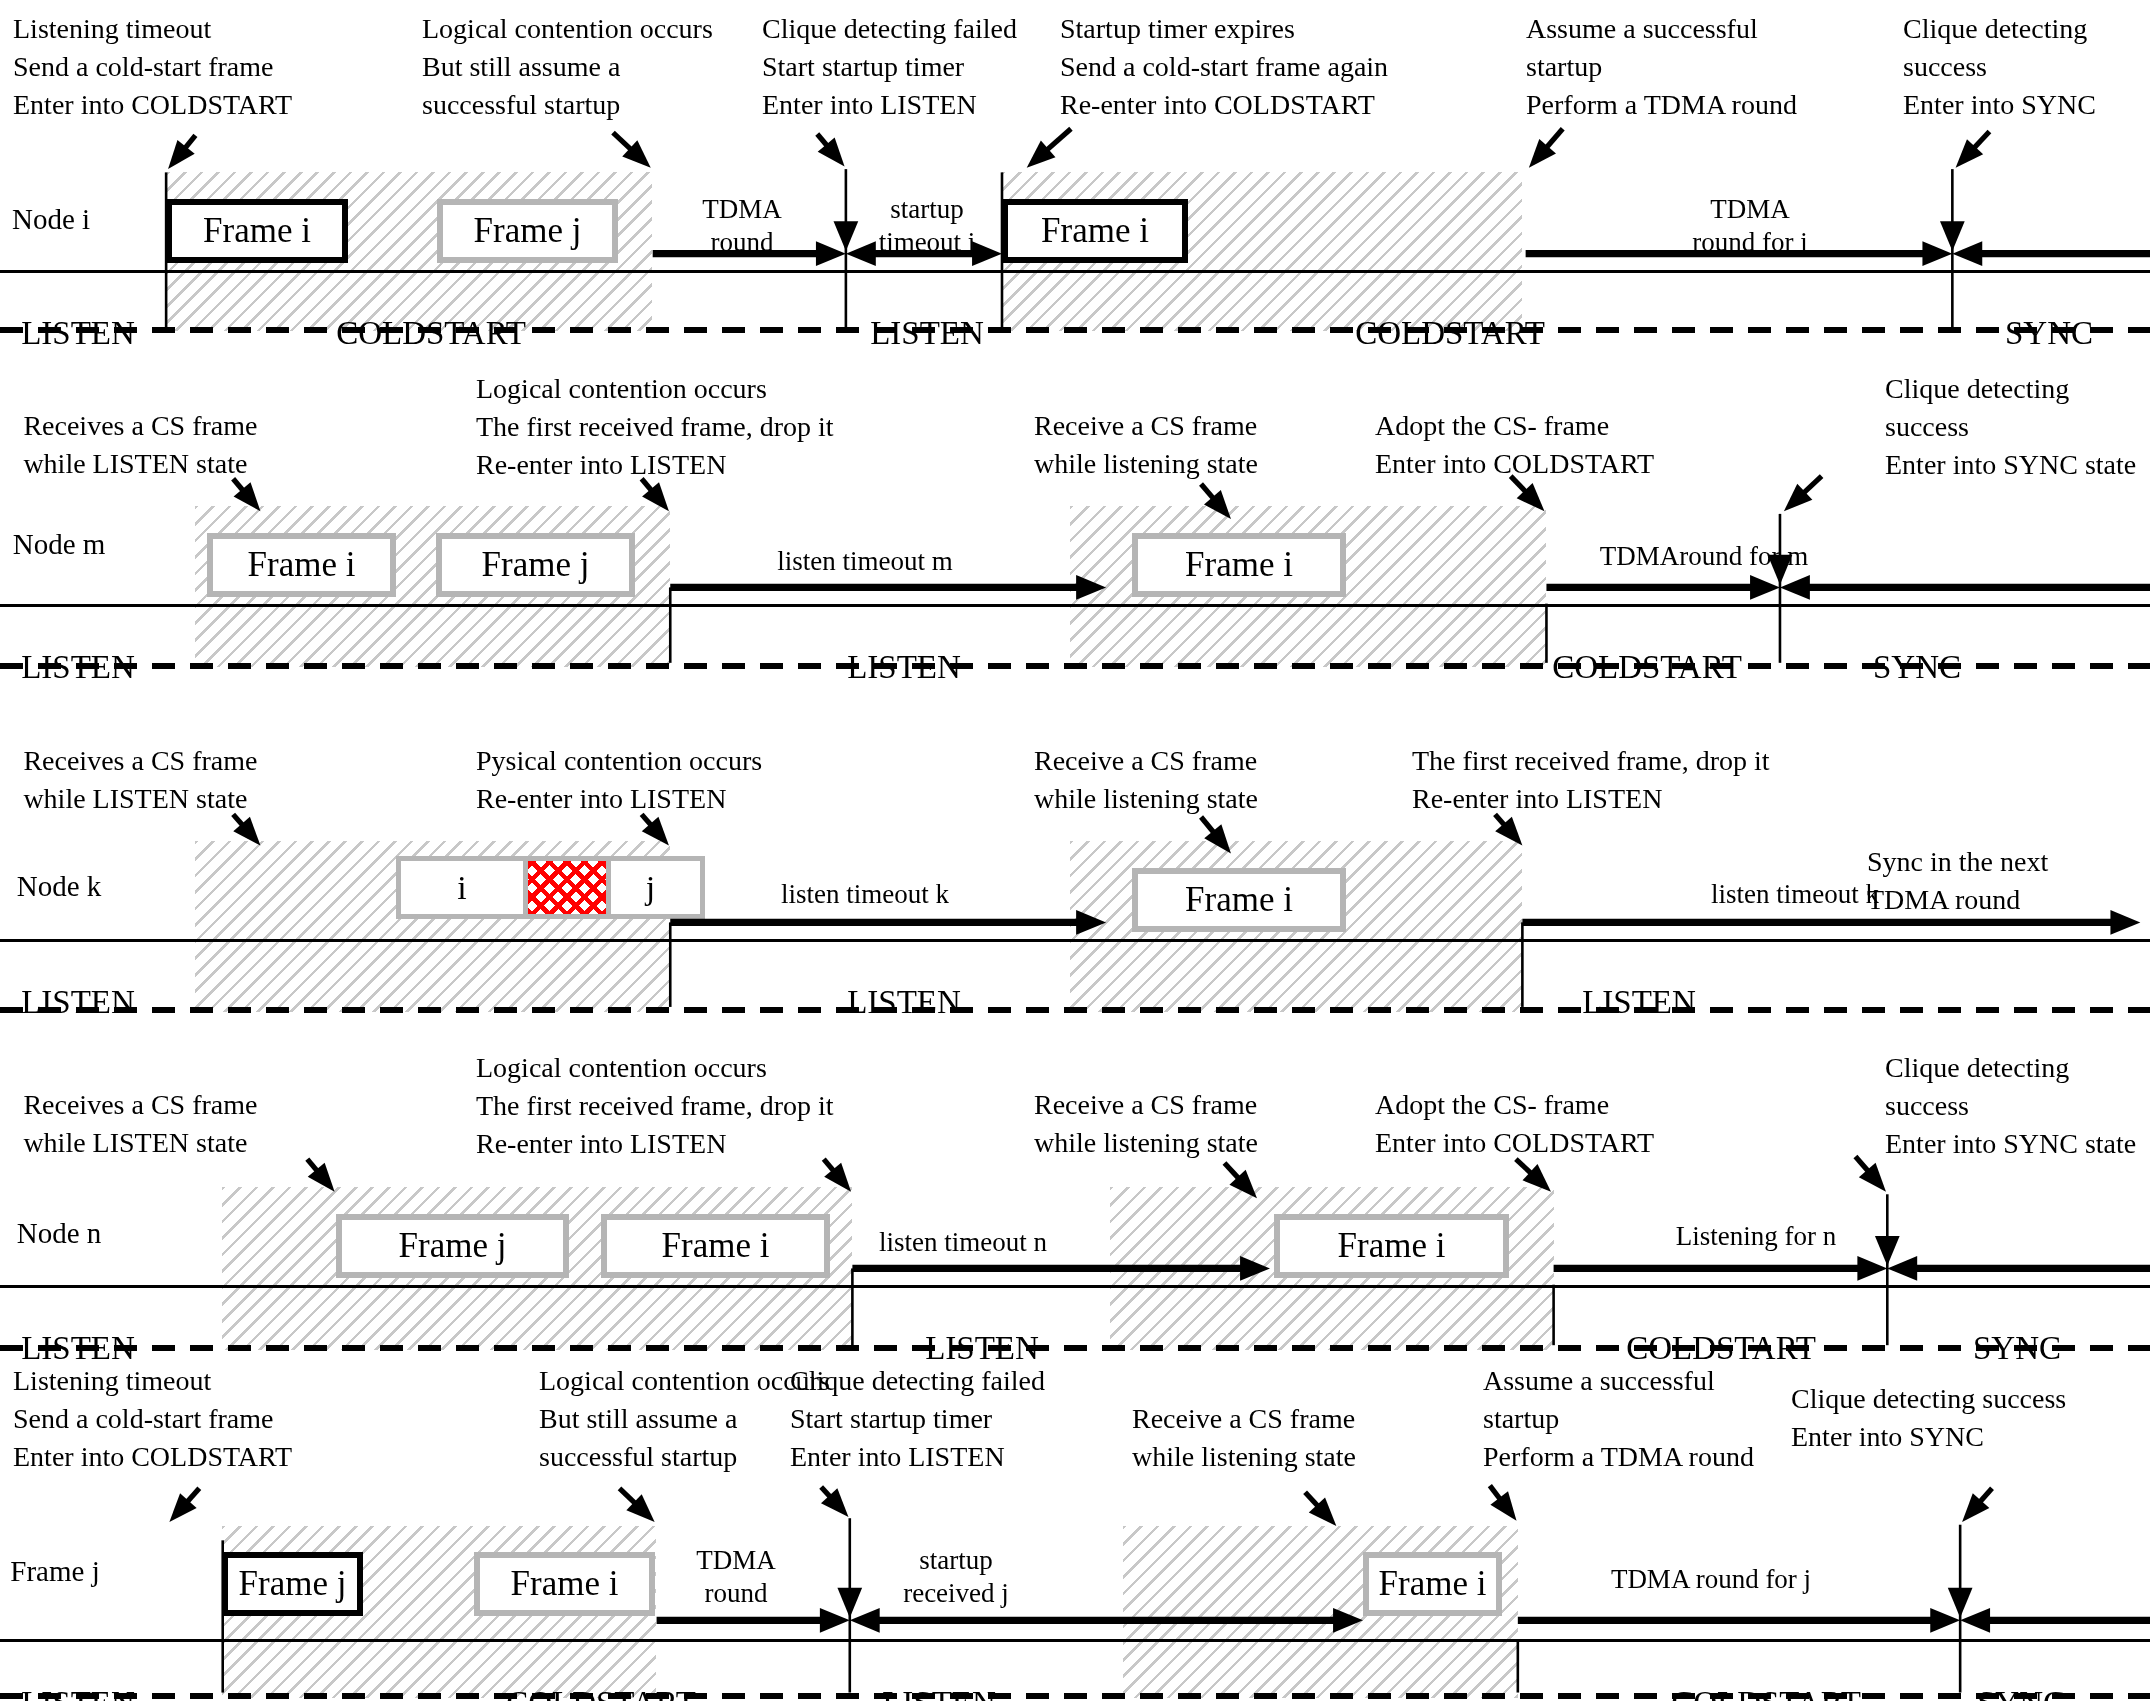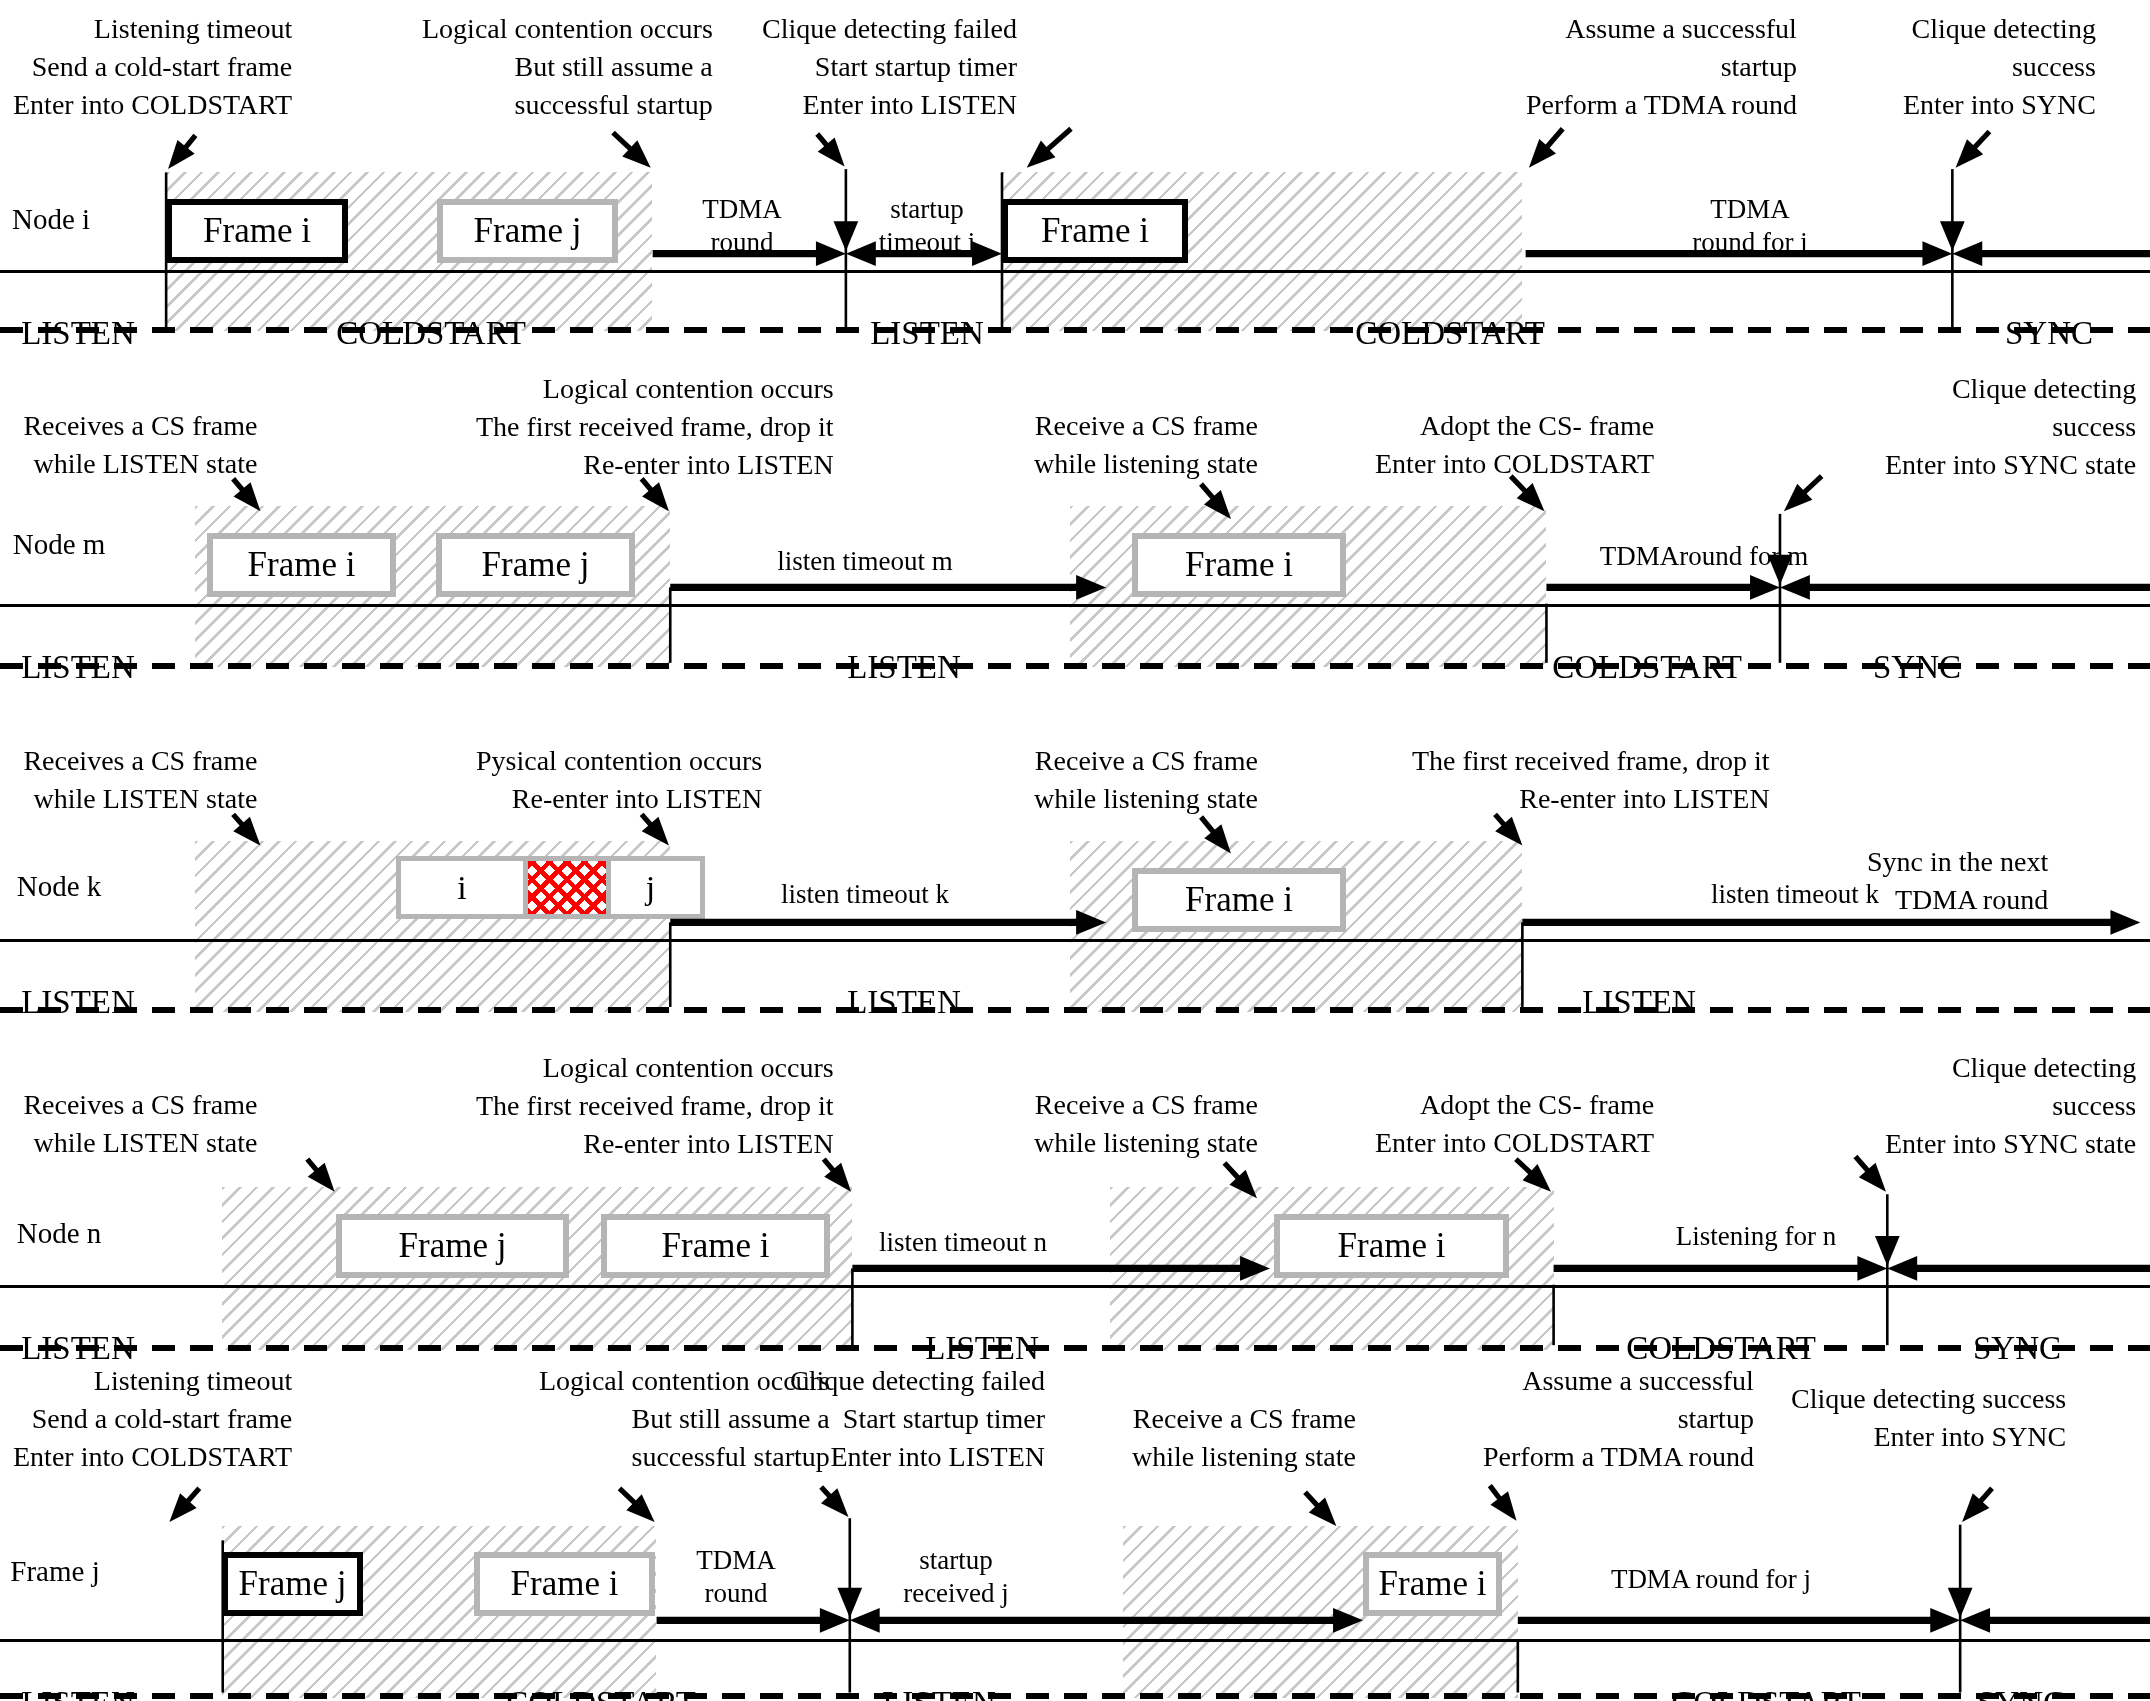--- a/index.html
+++ b/index.html
@@ -13,21 +13,21 @@
   .frame{position:absolute;z-index:3;background:#fff;display:flex;align-items:center;justify-content:center;
     font-size:35px;white-space:nowrap;margin-top:12px;}
   .frame.own{border:6.5px solid #000;}
   .frame.other{border:6.5px solid #b5b5b5;}
   .collision{position:absolute;z-index:3;background:#fff;border:5.9px solid #b5b5b5;}
   .coll-seg{position:absolute;top:0;bottom:0;display:flex;align-items:center;justify-content:center;font-size:34px;}
   .coll-red{position:absolute;top:0;bottom:0;border-left:5.2px solid #b5b5b5;border-right:5.2px solid #b5b5b5;
     background:
       repeating-linear-gradient(45deg,#f00 0 4.6px,transparent 4.6px 12.4px),
       repeating-linear-gradient(-45deg,#f00 0 4.6px,transparent 4.6px 12.4px),#fff;}
-  .ann{position:absolute;z-index:6;font-size:28px;line-height:38px;white-space:nowrap;text-align:right;}
+  .ann{position:absolute;z-index:6;font-size:28px;line-height:38px;white-space:nowrap;}
   .tlabel{position:absolute;z-index:6;font-size:27px;line-height:33px;text-align:center;white-space:nowrap;transform:translateX(-50%);}
   .state{position:absolute;z-index:6;font-size:33px;white-space:nowrap;transform:translateX(-50%);margin-top:29px;}
   .node{position:absolute;z-index:6;font-size:29px;white-space:nowrap;transform:translateX(-50%);text-align:center;}
   svg.overlay{position:absolute;left:0;top:0;z-index:5;}
 </style>
 </head>
 <body>
 
 <div id="diagram">
     <div class="hatch" style="left: 167px; top: 172px; width: 485px; height: 159px;"></div>
@@ -62,20 +62,25 @@
     </div>
     <div class="ann" style="left: 422px; top: 10.4px;">
       <div>Logical contention occurs</div>
       <div>But still assume a</div>
       <div>successful startup</div>
     </div>
     <div class="ann" style="left: 762px; top: 10.4px;">
       <div>Clique detecting failed</div>
       <div>Start startup timer</div>
       <div>Enter into LISTEN</div>
+    </div>
+    <div class="ann" style="left: 1060px; top: 10.4px;">
+      <div>Startup timer expires</div>
+      <div>Send a cold-start frame again</div>
+      <div>Re-enter into COLDSTART</div>
     </div>
     <div class="ann" style="left: 1526px; top: 10.4px;">
       <div>Assume a successful</div>
       <div>startup</div>
       <div>Perform a TDMA round</div>
     </div>
     <div class="ann" style="left: 1903px; top: 10.4px;">
       <div>Clique detecting</div>
       <div>success</div>
       <div>Enter into SYNC</div>

